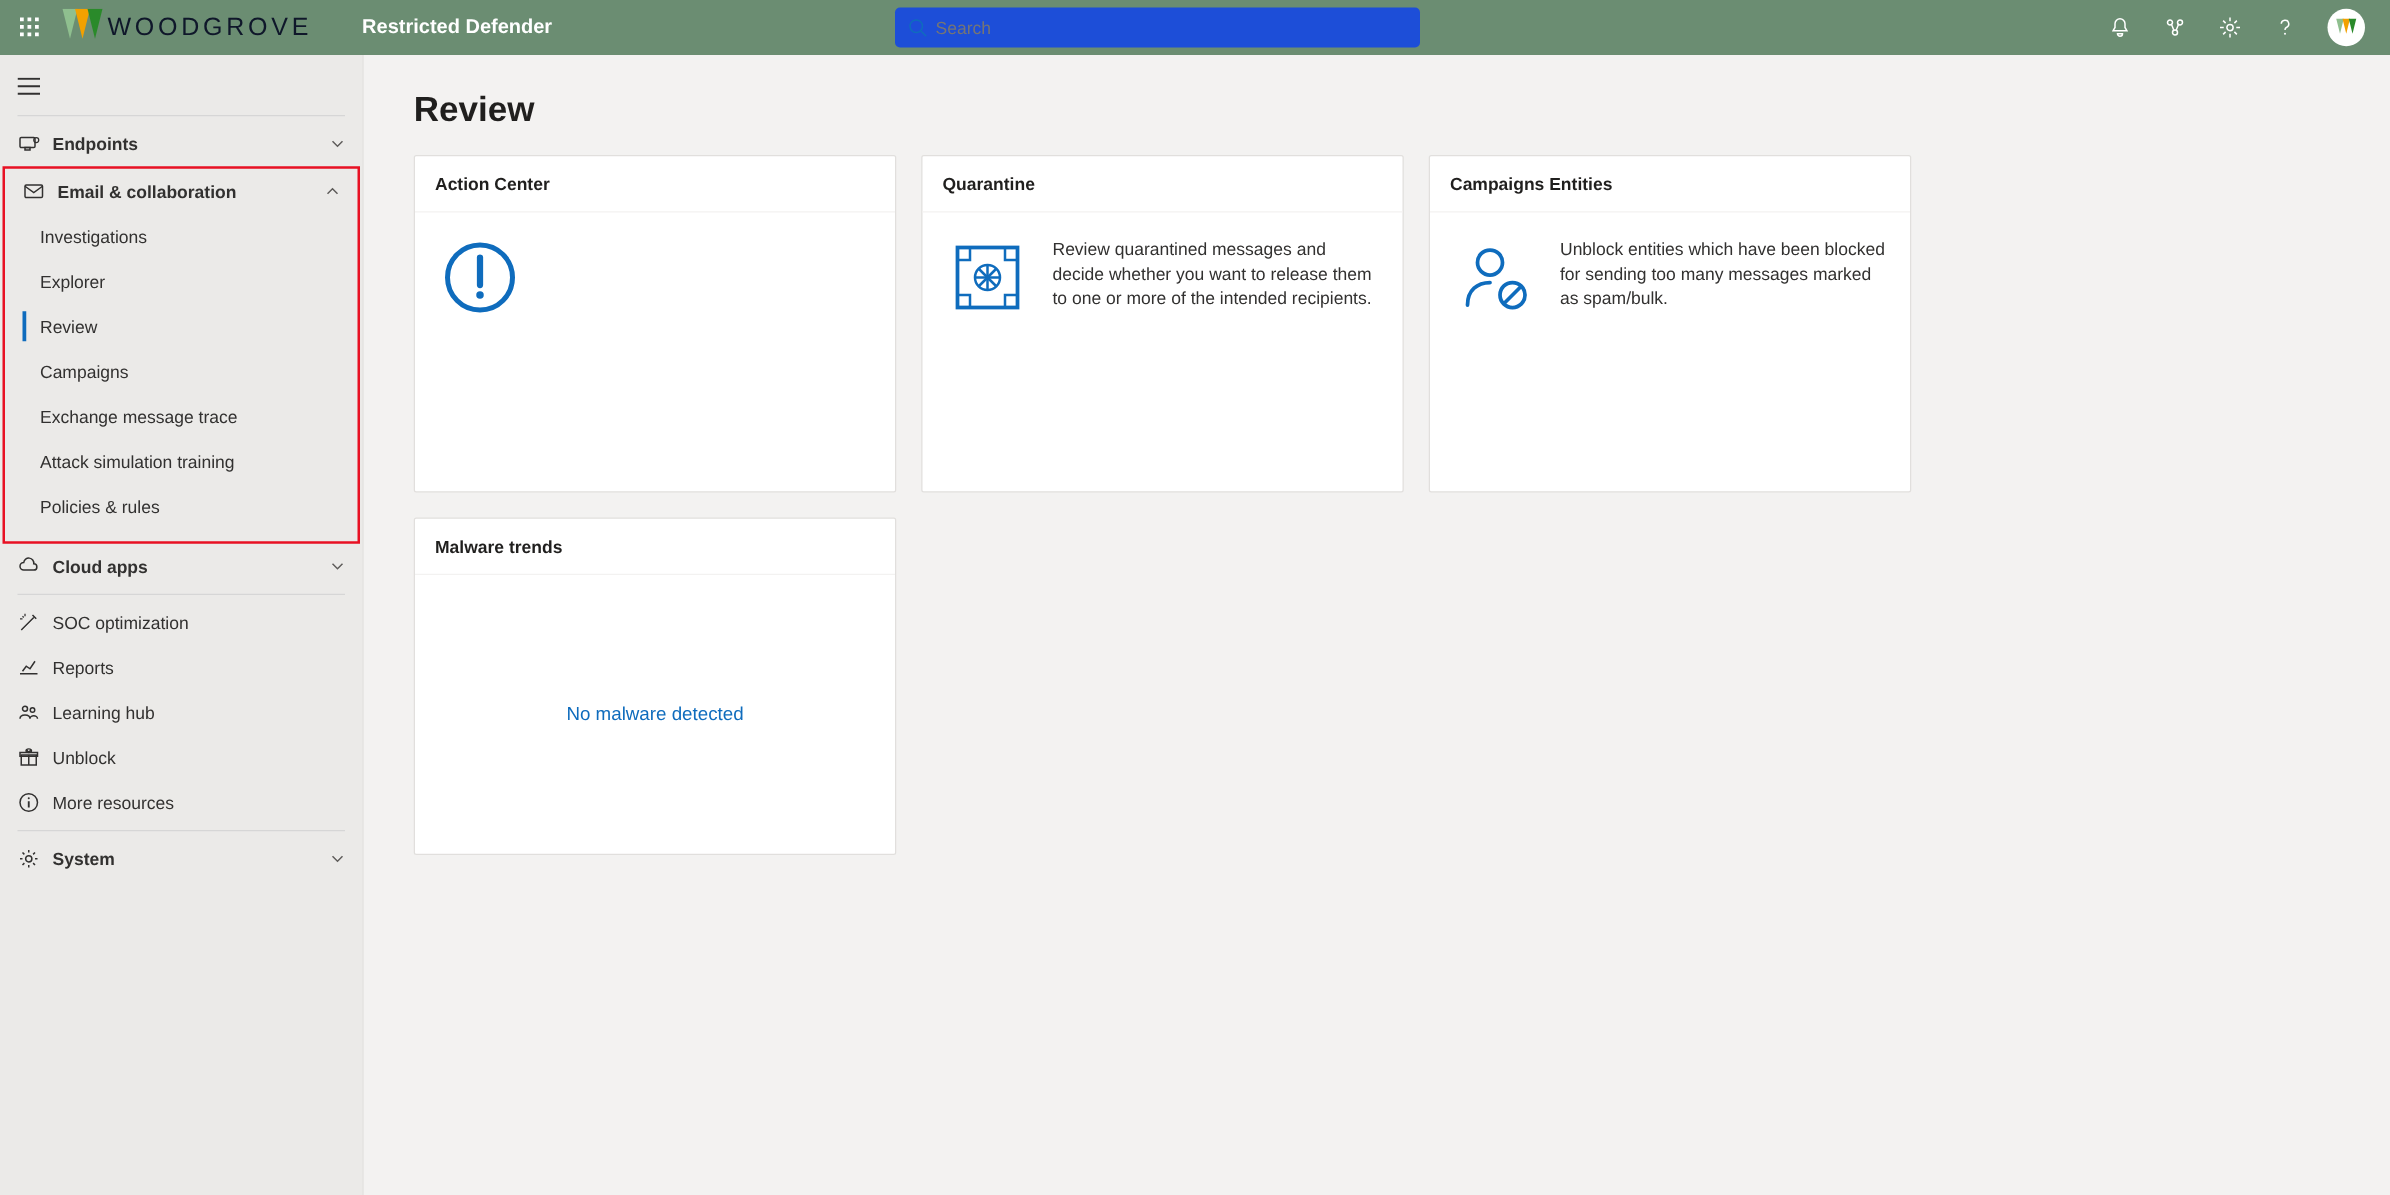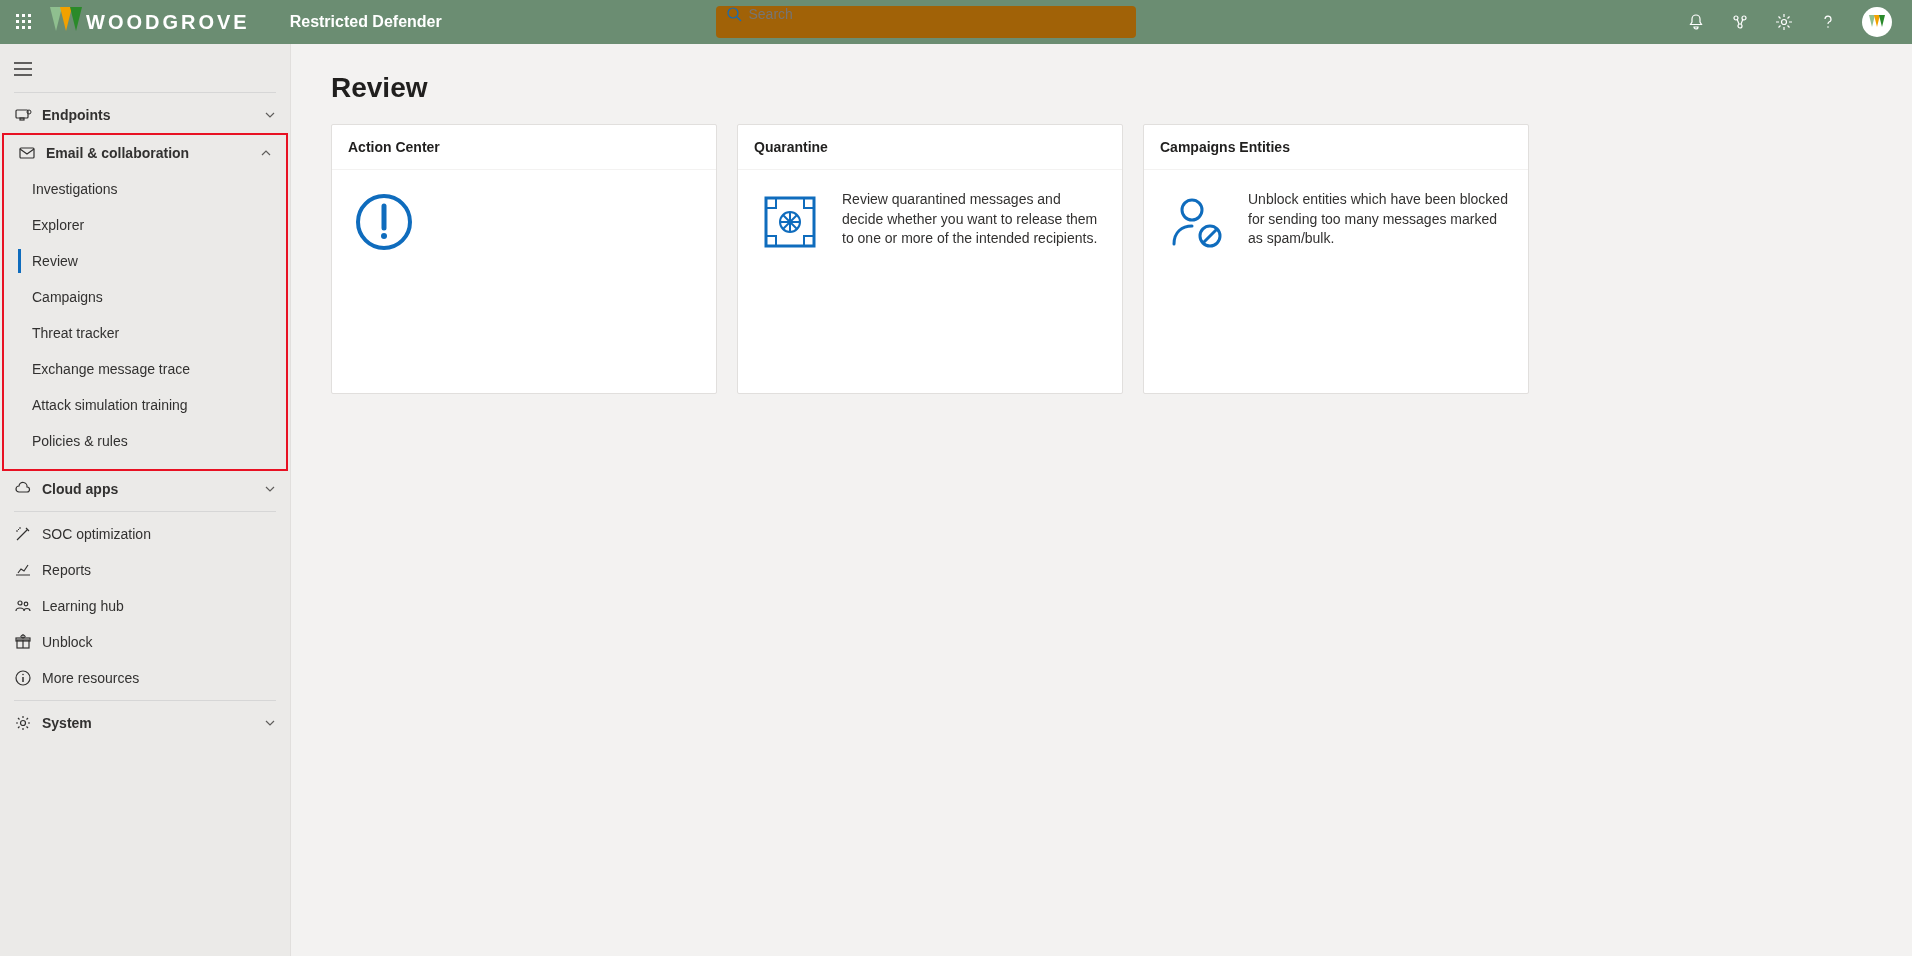--- a/index.html
+++ b/index.html
@@ -23,26 +23,26 @@
       color: #ffffff;
     }
     .waffle {
       width: 28px; height: 28px;
       display:flex;align-items:center;justify-content:center;
       cursor:pointer;
     }
     .waffle-dots { width:16px;height:16px;display:grid;grid-template-columns:repeat(3,1fr);grid-template-rows:repeat(3,1fr);gap:2px;}
     .waffle-dot{background:#fff;width:3px;height:3px;}
     .brand { margin-left: 10px; display:flex;align-items:center;}
-    .brand-name { font-size: 20px; letter-spacing: 3px; color:#ffffff; font-weight:700;}
+    .brand-name { font-size: 20px; letter-spacing: 3px; color:#0f172a; font-weight:400;}
     .app-title { margin-left: 40px; font-size: 16px; font-weight: 600; color:#fff;}
     .search-wrap { margin-left: auto; margin-right: auto; }
     .search-box {
-      width: 420px; height: 32px; background:#a16207; border-radius: 4px;
-      display:flex;align-items:flex-start;padding:0 10px;
+      width: 420px; height: 32px; background:#1d4ed8; border-radius: 4px;
+      display:flex;align-items:center;padding:0 10px;
     }
     .search-box input {
       border:none;outline:none;font-size:14px;flex:1;margin-left:6px;background:transparent;
     }
     .header-right{margin-left:auto;display:flex;align-items:center;gap:24px;padding-right:10px;}
     .hdr-icon{width:20px;height:20px;cursor:pointer;display:flex;align-items:center;justify-content:center;color:#fff;}
     .avatar{width:30px;height:30px;border-radius:50%;background:#fff;display:flex;align-items:center;justify-content:center;}
 
     
     .body-area{display:flex;height:calc(100% - 44px);}
@@ -197,23 +197,20 @@
             <span>Investigations</span>
           </div>
         <div class="sb-sub-item">
             <span>Explorer</span>
           </div>
         <div class="sb-sub-item active">
             <span>Review</span>
           </div>
         <div class="sb-sub-item">
             <span>Campaigns</span>
-          </div>
-        <div class="sb-sub-item">
-            <span>Threat tracker</span>
           </div>
         <div class="sb-sub-item">
             <span>Exchange message trace</span>
           </div>
         <div class="sb-sub-item">
             <span>Attack simulation training</span>
           </div>
         <div class="sb-sub-item">
             <span>Policies &amp; rules</span>
           </div>
@@ -358,16 +355,25 @@
               <path d="M10 54c0-12 8-18 18-18" fill="none" stroke="#0f6cbd" stroke-width="3" stroke-linecap="round"></path>
               <circle cx="46" cy="46" r="10" fill="none" stroke="#0f6cbd" stroke-width="3"></circle>
               <line x1="39" y1="53" x2="53" y2="39" stroke="#0f6cbd" stroke-width="3"></line>
             </svg>
           </div>
           <div class="card-text">Unblock entities which have been blocked for sending too many messages marked as spam/bulk.</div>
         </div>
       </div>
     </div>
 
+    <div class="cards-row">
+
+      <div class="card tall">
+        <div class="card-header">Malware trends</div>
+        <div class="card-body center-msg">
+          <div class="center-text">No malware detected</div>
+        </div>
+      </div>
+    </div>
 
   </div>
 
 </div>
 
 </body></html>

